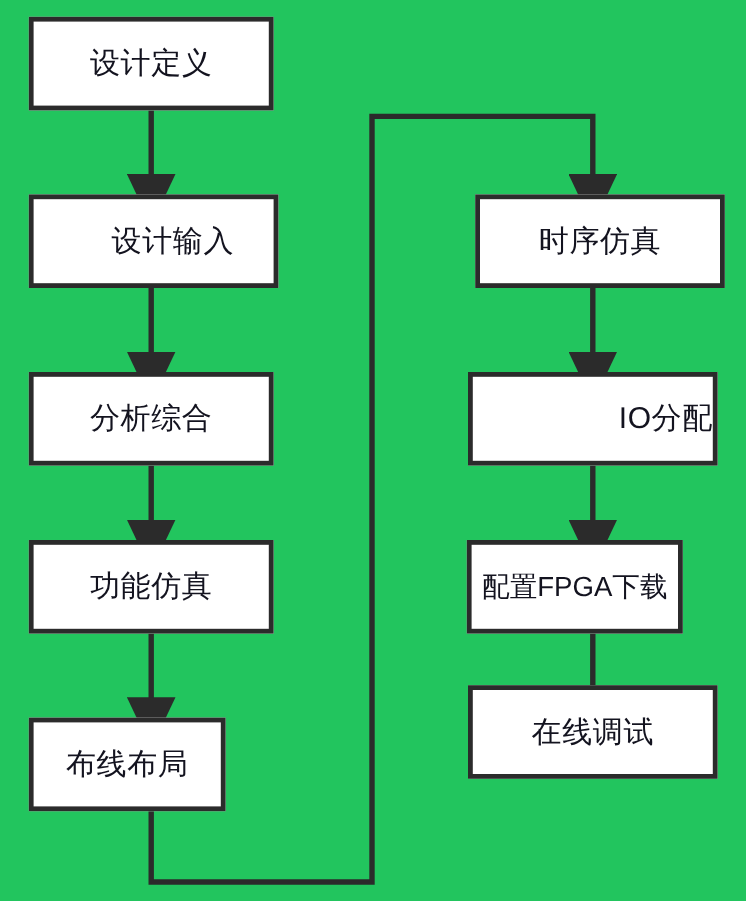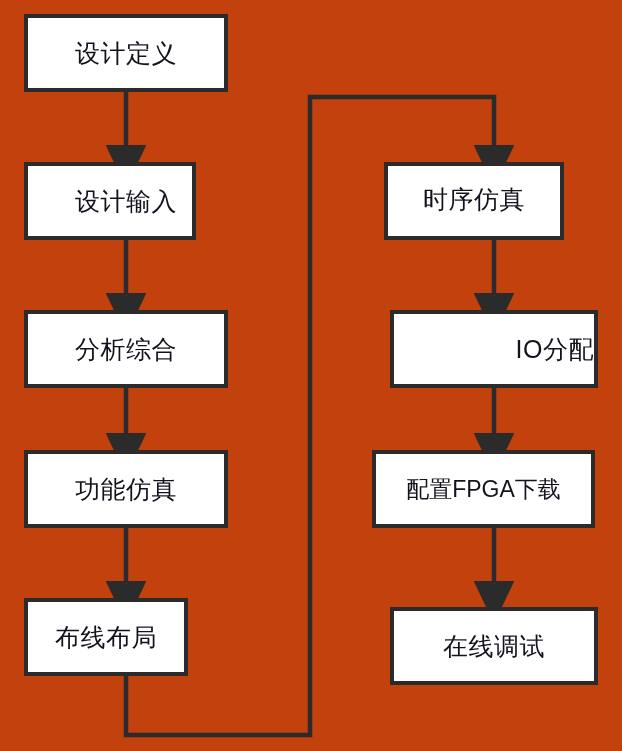--- a/index.html
+++ b/index.html
@@ -8,21 +8,21 @@
     padding: 0;
   }
   body {
     background: #ffffff;
     font-family: "Liberation Sans", "DejaVu Sans", sans-serif;
   }
   #flow-canvas {
     position: relative;
     width: 622px;
     height: 751px;
-    background: #c2410c;
+    background: #22c55e;
     overflow: hidden;
   }
   #flow-svg {
     position: absolute;
     left: 0;
     top: 0;
     width: 622px;
     height: 751px;
   }
   .node {
@@ -74,45 +74,45 @@
       <line x1="494" y1="528" x2="494" y2="582"></line>
     </g>
 
     <path d="M 126 676 L 126 735 L 310 735 L 310 97 L 494 97 L 494 146" stroke="#2b2b2b" stroke-width="4.5" fill="none" stroke-linejoin="miter" marker-end="url(#arrowhead)"></path>
   </svg>
 
   <div class="node" style="left:24px; top:14px; width:204px; height:78px;">
     <span class="node-label">设计定义</span>
   </div>
 
-  <div class="node" style="left:24px; top:162px; width:172px; height:78px;padding-left:32px;">
+  <div class="node" style="left:24px; top:162px; width:208px; height:78px;padding-left:32px;">
     <span class="node-label">设计输入</span>
   </div>
 
   <div class="node" style="left:24px; top:450px; width:204px; height:78px;">
     <span class="node-label">功能仿真</span>
   </div>
 
   <div class="node" style="left:24px; top:310px; width:204px; height:78px;">
     <span class="node-label">分析综合</span>
   </div>
 
   <div class="node" style="left:24px; top:598px; width:164px; height:78px;">
     <span class="node-label">布线布局</span>
   </div>
 
-  <div class="node" style="left:384px; top:162px; width:180px; height:78px;font-family:Liberation Mono, monospace;">
+  <div class="node" style="left:396px; top:162px; width:208px; height:78px;">
     <span class="node-label">时序仿真</span>
   </div>
 
   <div class="node" style="left:390px; top:310px; width:208px; height:78px;justify-content:flex-end;">
     <span class="node-label">IO分配</span>
   </div>
 
-  <div class="node" style="left:372px; top:450px; width:223px; height:78px;">
+  <div class="node" style="left:389px; top:450px; width:180px; height:78px;">
     <span class="node-label compact">配置FPGA下载</span>
   </div>
 
-  <div class="node" style="left:390px; top:607px; width:208px; height:78px;">
+  <div class="node" style="left:390px; top:571px; width:208px; height:78px;">
     <span class="node-label">在线调试</span>
   </div>
 
 </div>
 
 </body></html>

